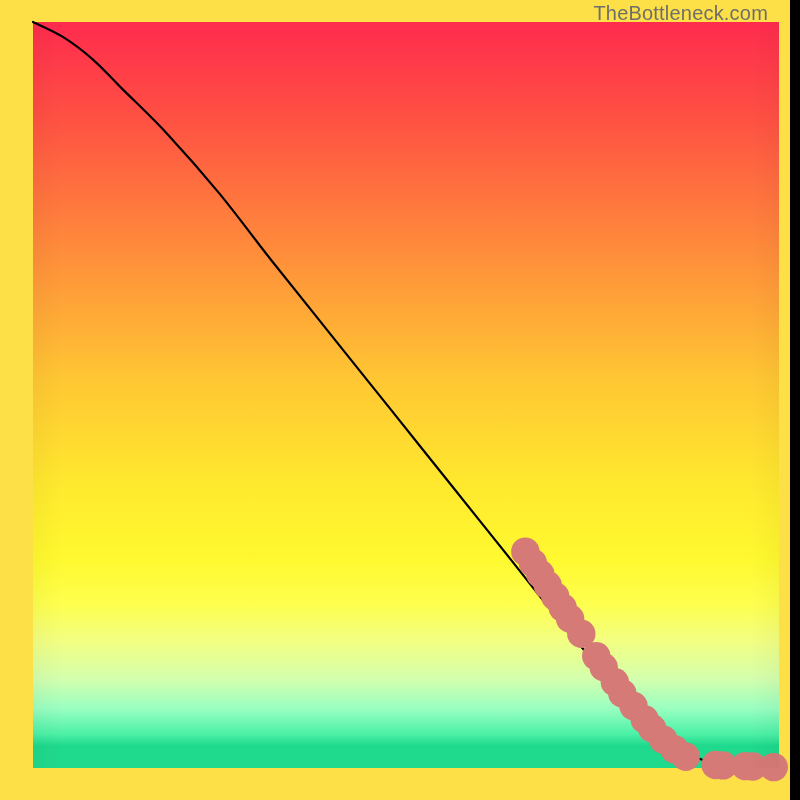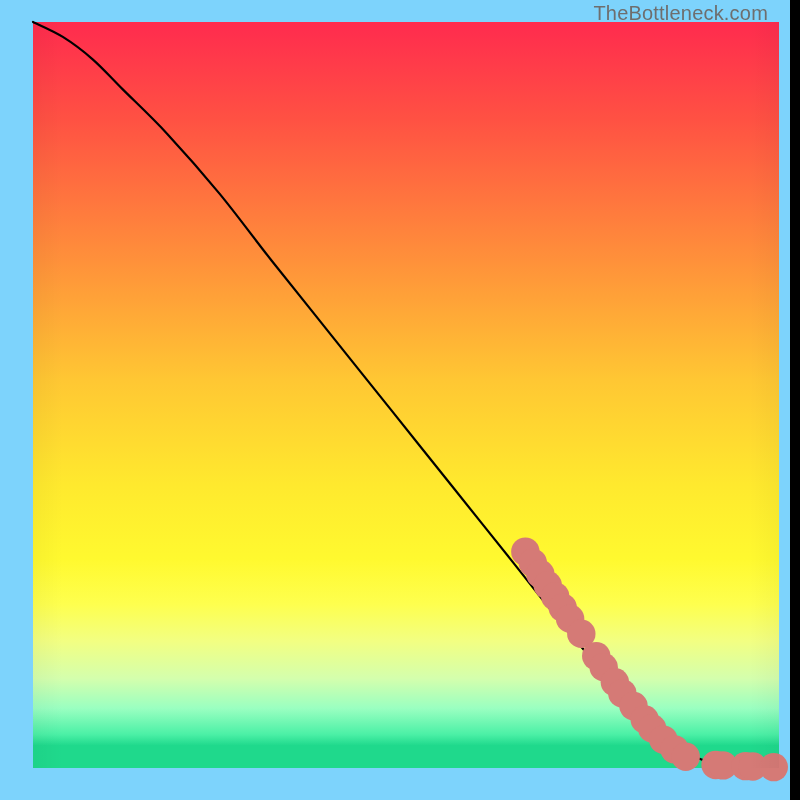--- a/index.html
+++ b/index.html
@@ -7,21 +7,21 @@
     padding: 0;
     width: 800px;
     height: 800px;
     background: #000;
     font-family: Arial, Helvetica, sans-serif;
   }
   .frame {
     position: relative;
     width: 790px;
     height: 800px;
-    background: #7dd3fc;
+    background: #fde047;
   }
   .plot {
     position: absolute;
     left: 33px;
     top: 22px;
     width: 746px;
     height: 746px;
     background: linear-gradient(to bottom,
       #ff2b4e 0%,
       #ff5143 13%,

